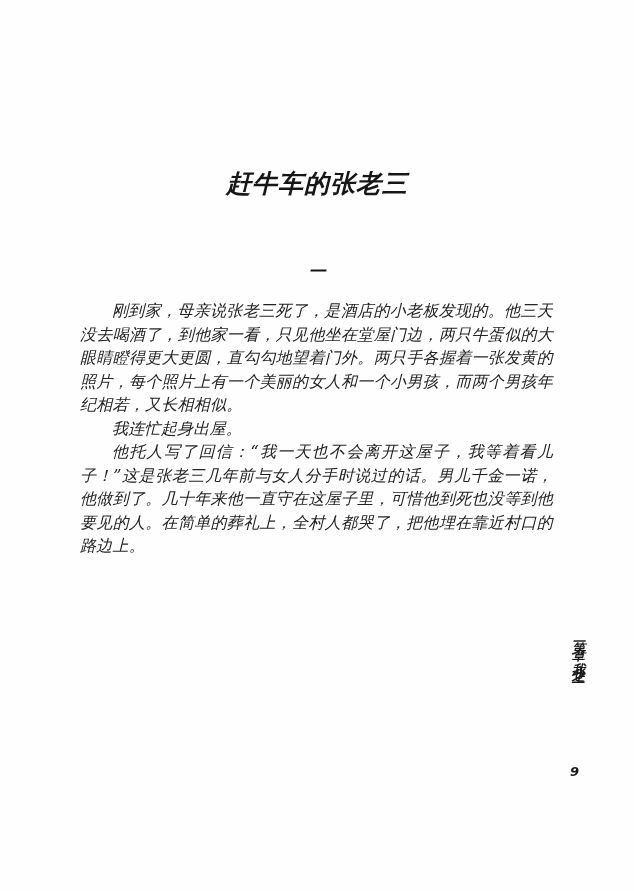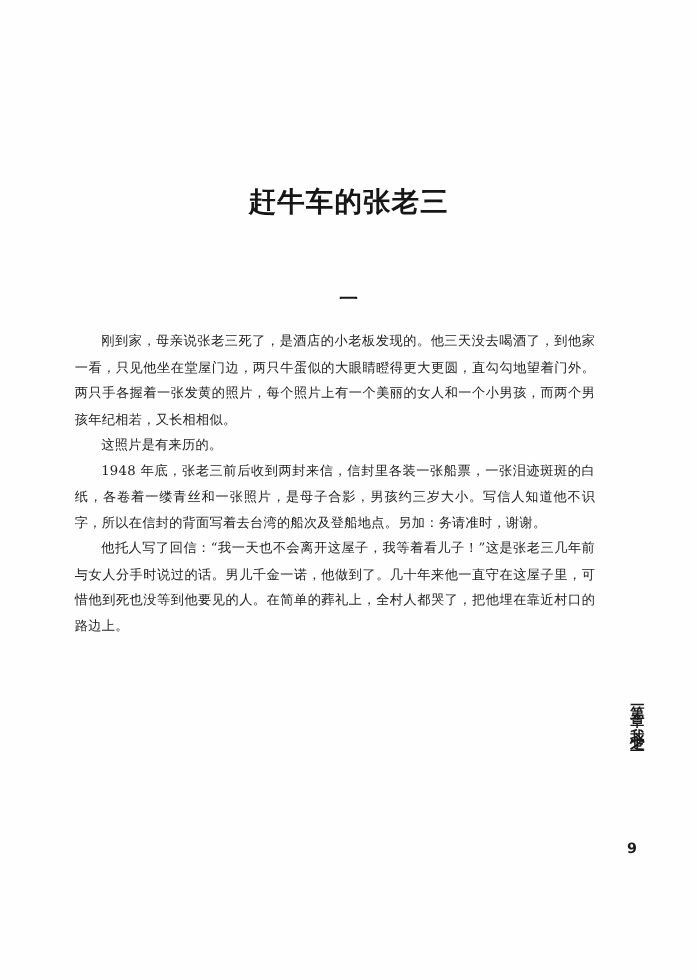--- a/index.html
+++ b/index.html
@@ -8,20 +8,21 @@
     background: #ffffff;
   }
   .page {
     position: relative;
     width: 634px;
     height: 891px;
     background: #fefefe;
     color: #1c1c1c;
     font-family: "DejaVu Serif", "Liberation Serif", serif;
     overflow: hidden;
+    font-style: italic;
   }
   .story-title {
     position: absolute;
     top: 150px;
     left: 0;
     width: 100%;
     text-align: center;
     font-size: 25px;
     font-weight: bold;
     letter-spacing: 1px;
@@ -32,24 +33,24 @@
     top: 260px;
     left: 0;
     width: 100%;
     text-align: center;
     font-size: 17px;
     font-weight: bold;
     color: #161616;
   }
   .body-text {
     position: absolute;
-    left: 68px;
+    left: 80px;
     top: 299px;
     width: 473px;
-    font-size: 12px;
+    font-size: 16px;
     line-height: 23.5px;
     letter-spacing: 0.25px;
     text-align: justify;
     text-justify: inter-ideograph;
     color: #222222;
   }
   .body-text p {
     margin: 0;
     padding: 0;
     text-indent: 2em;
@@ -83,22 +84,21 @@
 <body>
 
 <div class="page">
 
   <h1 class="story-title">赶牛车的张老三</h1>
 
   <div class="section-marker">一</div>
 
   <div class="body-text">
     <p>刚到家，母亲说张老三死了，是酒店的小老板发现的。他三天没去喝酒了，到他家一看，只见他坐在堂屋门边，两只牛蛋似的大眼睛瞪得更大更圆，直勾勾地望着门外。两只手各握着一张发黄的照片，每个照片上有一个美丽的女人和一个小男孩，而两个男孩年纪相若，又长相相似。</p>
-    <p>这照片是有来历的。</p>
-    <p>1948 年底，张老三前后收到两封来信，信封里各装一张船票，一张泪迹斑斑的白纸，各卷着一缕青丝和一张照片，是母子合影，男孩约三岁大小。写信人知道他不识字，所以在信封的背面写着去台湾的船次及登船地点。另加：务请准时，谢谢。</p>
+    <p>我连忙起身出屋。</p>
     <p>他托人写了回信：“我一天也不会离开这屋子，我等着看儿子！”这是张老三几年前与女人分手时说过的话。男儿千金一诺，他做到了。几十年来他一直守在这屋子里，可惜他到死也没等到他要见的人。在简单的葬礼上，全村人都哭了，把他埋在靠近村口的路边上。</p>
   </div>
 
   <div class="sidebar">
     <span class="chapter-number">第一章</span><span class="chapter-title">我心之上</span>
   </div>
 
   <div class="page-number">9</div>
 
 </div>

